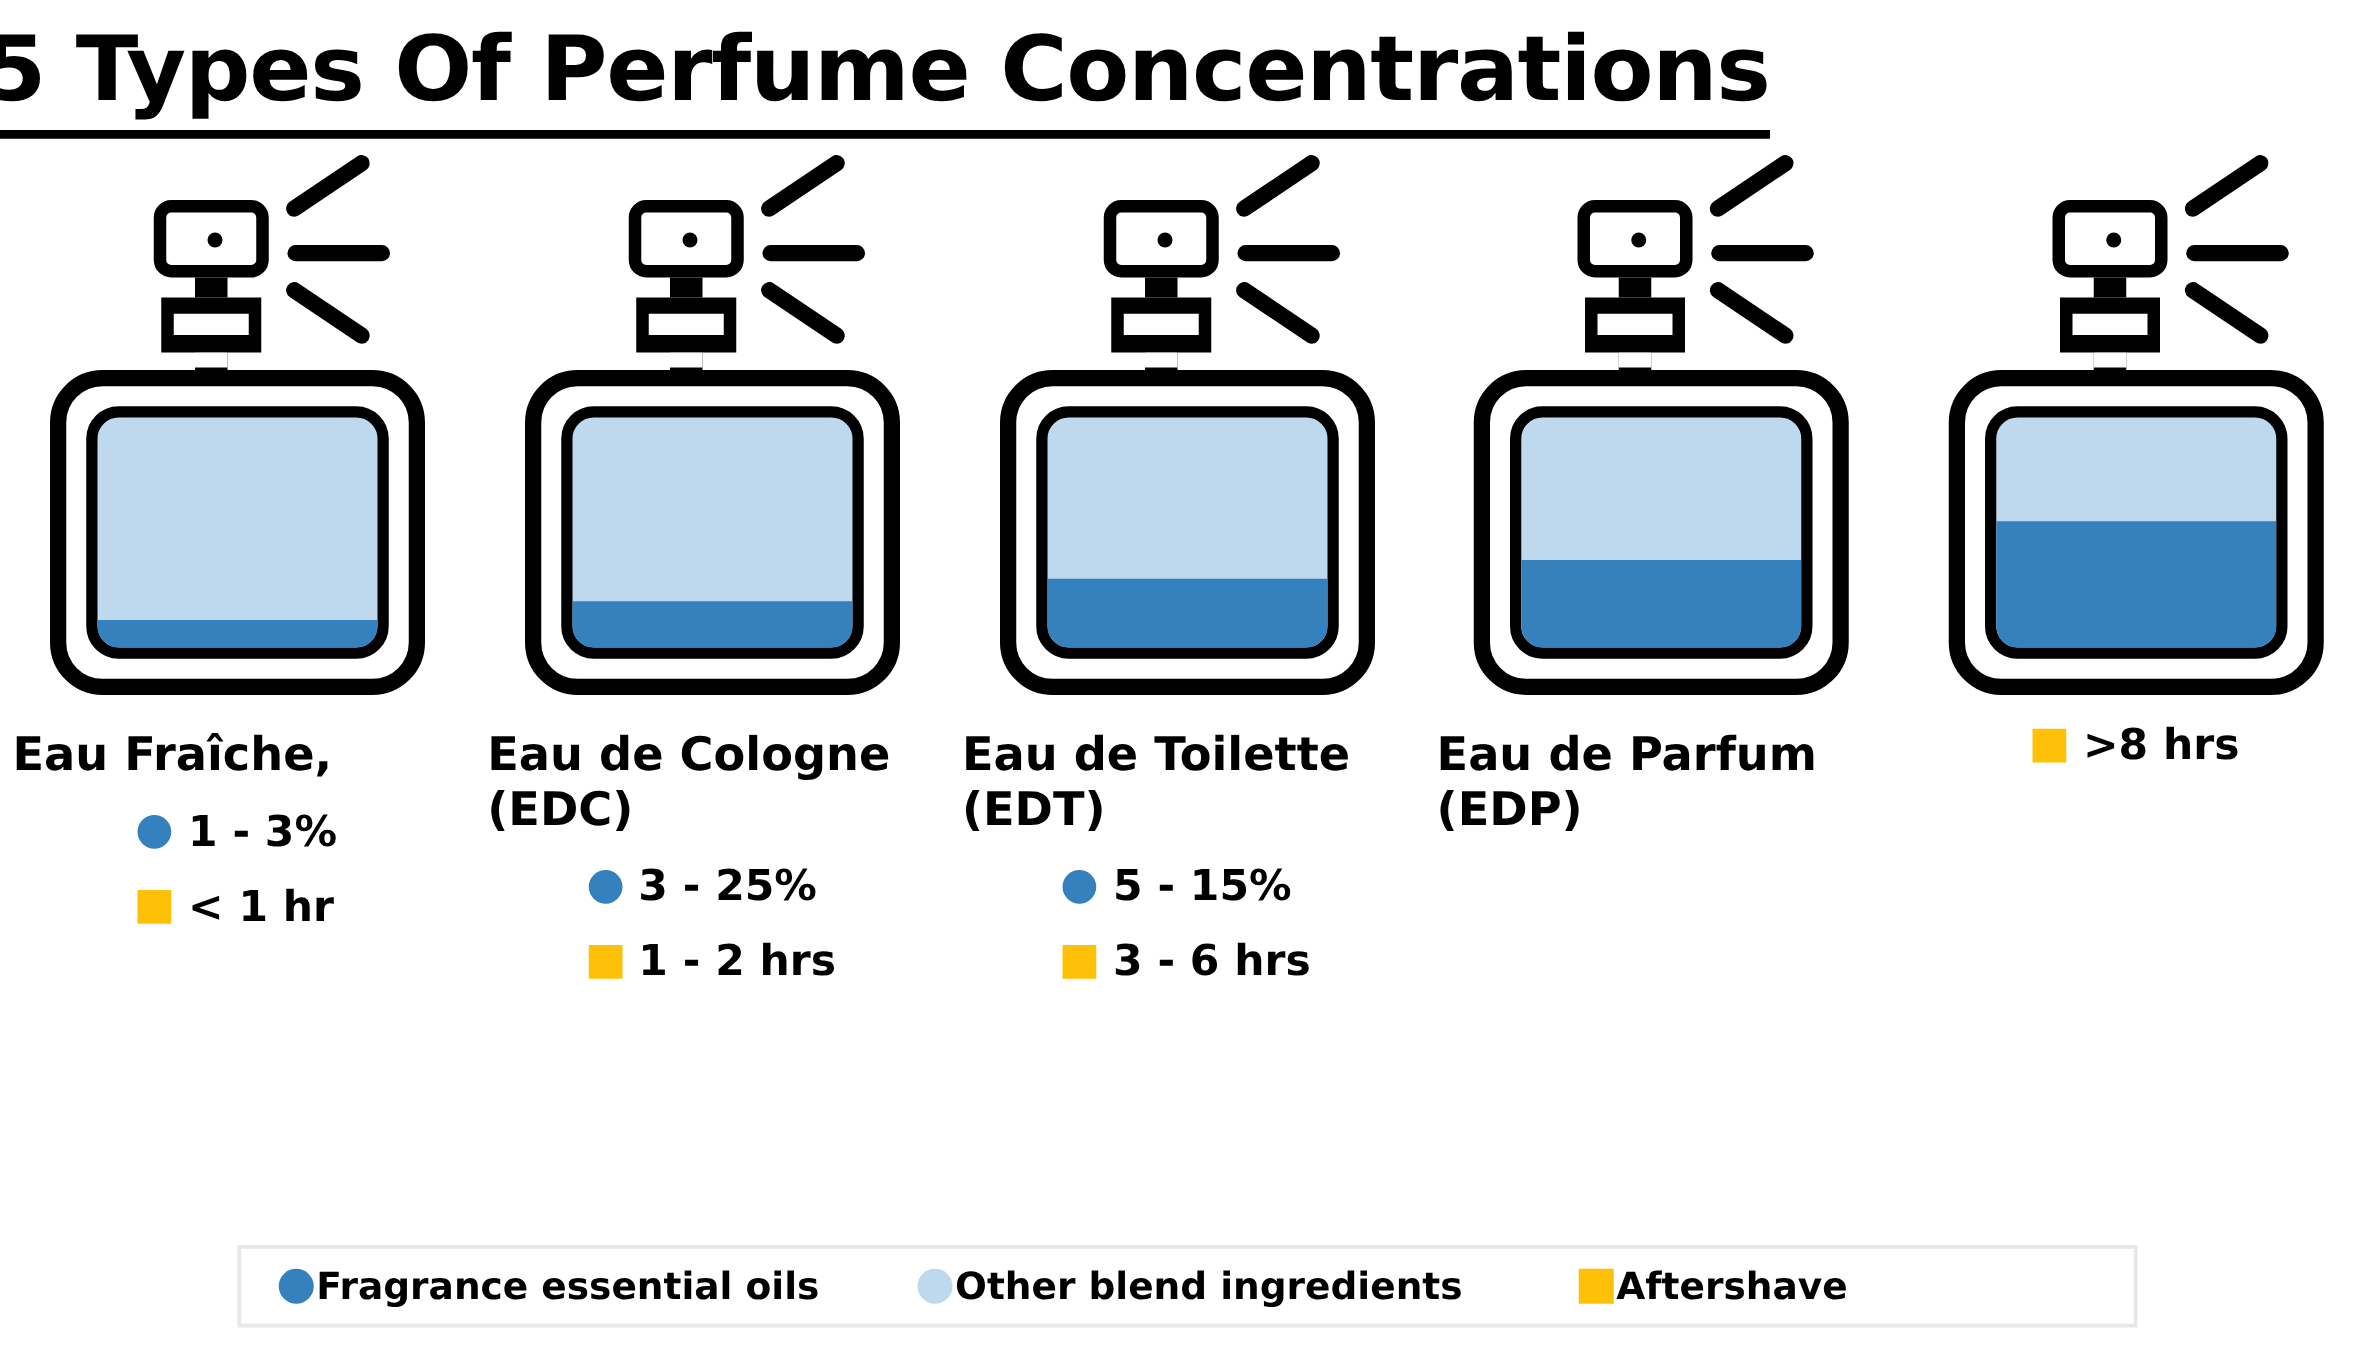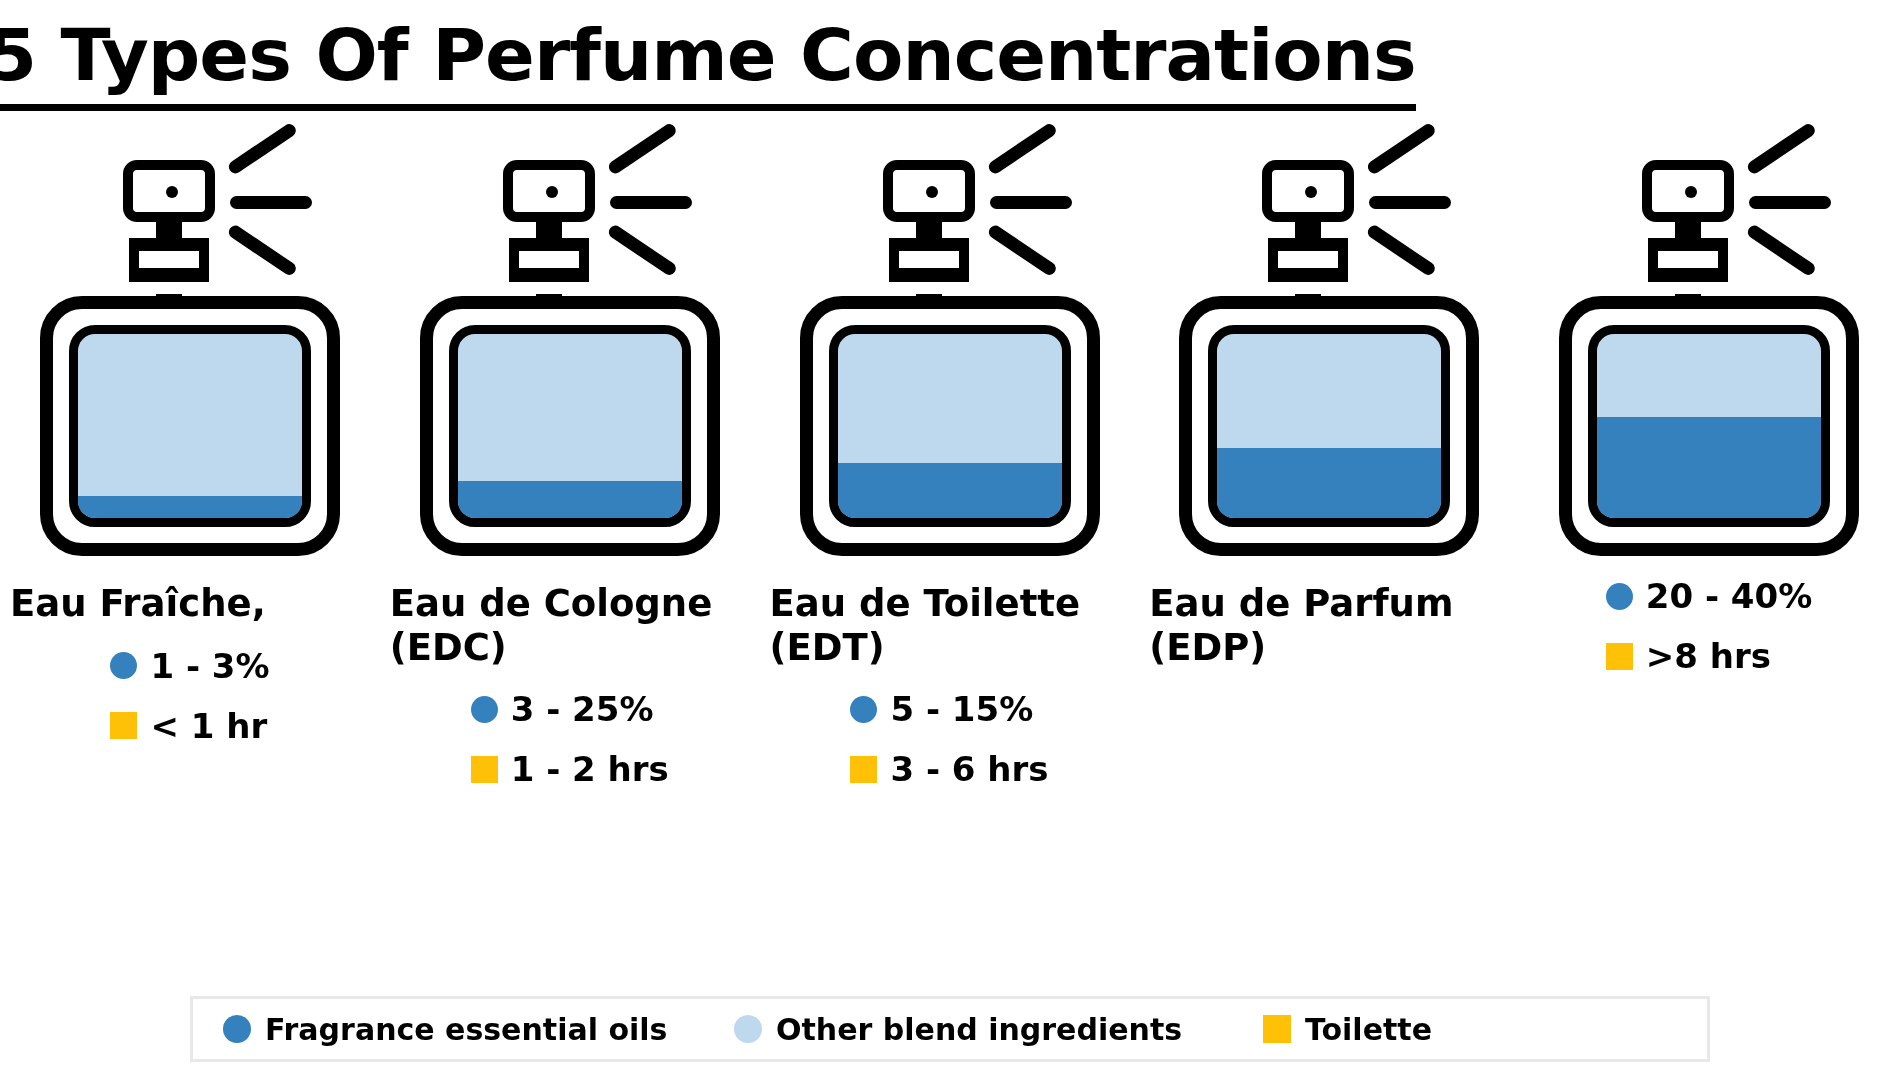--- a/index.html
+++ b/index.html
@@ -213,21 +213,21 @@
     width: 1520px;
     height: 66px;
     border: 3px solid #e8e8e8;
     box-sizing: border-box;
     display: flex;
     align-items: center;
   }
   .legend-item {
     display: flex;
     align-items: center;
-    gap: 14px;
+    gap: 2px;
     position: absolute;
   }
   #legend-item-0 { left: 30px; }
   #legend-item-1 { left: 541px; }
   #legend-item-2 { left: 1070px; }
   .legend-circle {
     width: 28px;
     height: 28px;
     border-radius: 50%;
     flex: none;
@@ -392,38 +392,34 @@
       <div class="neck-lower"></div>
       <div class="neck-lower-white"></div>
     </div>
     <div class="bottle-body">
       <div class="bottle-inner">
         <div class="liquid-dark" style="height: 55%;"></div>
       </div>
     </div>
     <div class="stat-list">
       <div class="stat-row">
-        <span class="swatch-circle"></span>
-        <span class="stat-text">20 - 40%</span>
-      </div>
-      <div class="stat-row">
         <span class="swatch-square"></span>
         <span class="stat-text">&gt;8 hrs</span>
       </div>
     </div>
   </div>
 
 </div>
 
 <div id="legend-box">
   <div class="legend-item" id="legend-item-0">
     <span class="legend-circle" style="background: rgb(53, 129, 189);"></span>
     <span class="legend-text">Fragrance essential oils</span>
   </div>
   <div class="legend-item" id="legend-item-1">
     <span class="legend-circle" style="background: rgb(190, 216, 238);"></span>
     <span class="legend-text">Other blend ingredients</span>
   </div>
   <div class="legend-item" id="legend-item-2">
     <span class="legend-square" style="background: rgb(255, 193, 7);"></span>
-    <span class="legend-text">Toilette</span>
+    <span class="legend-text">Aftershave</span>
   </div>
 </div>
 
 </body></html>

